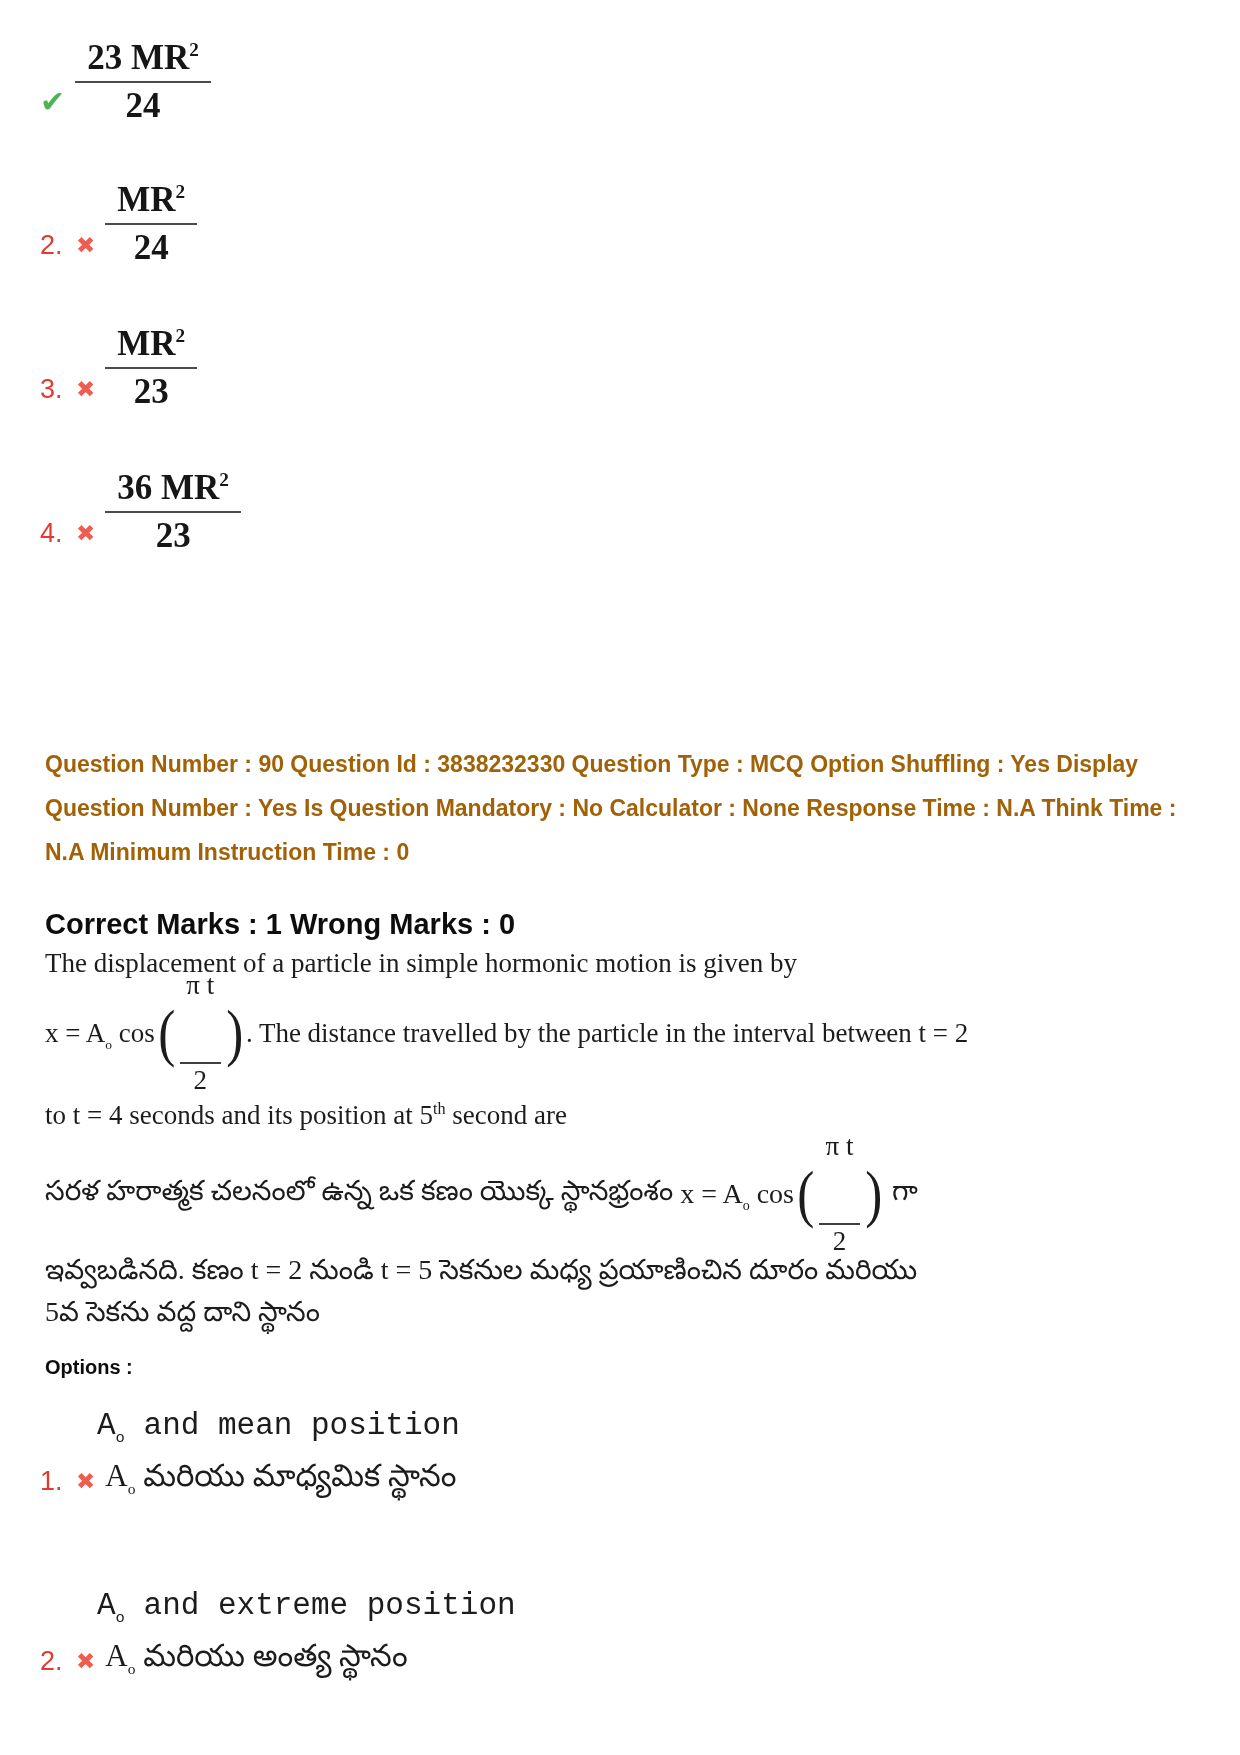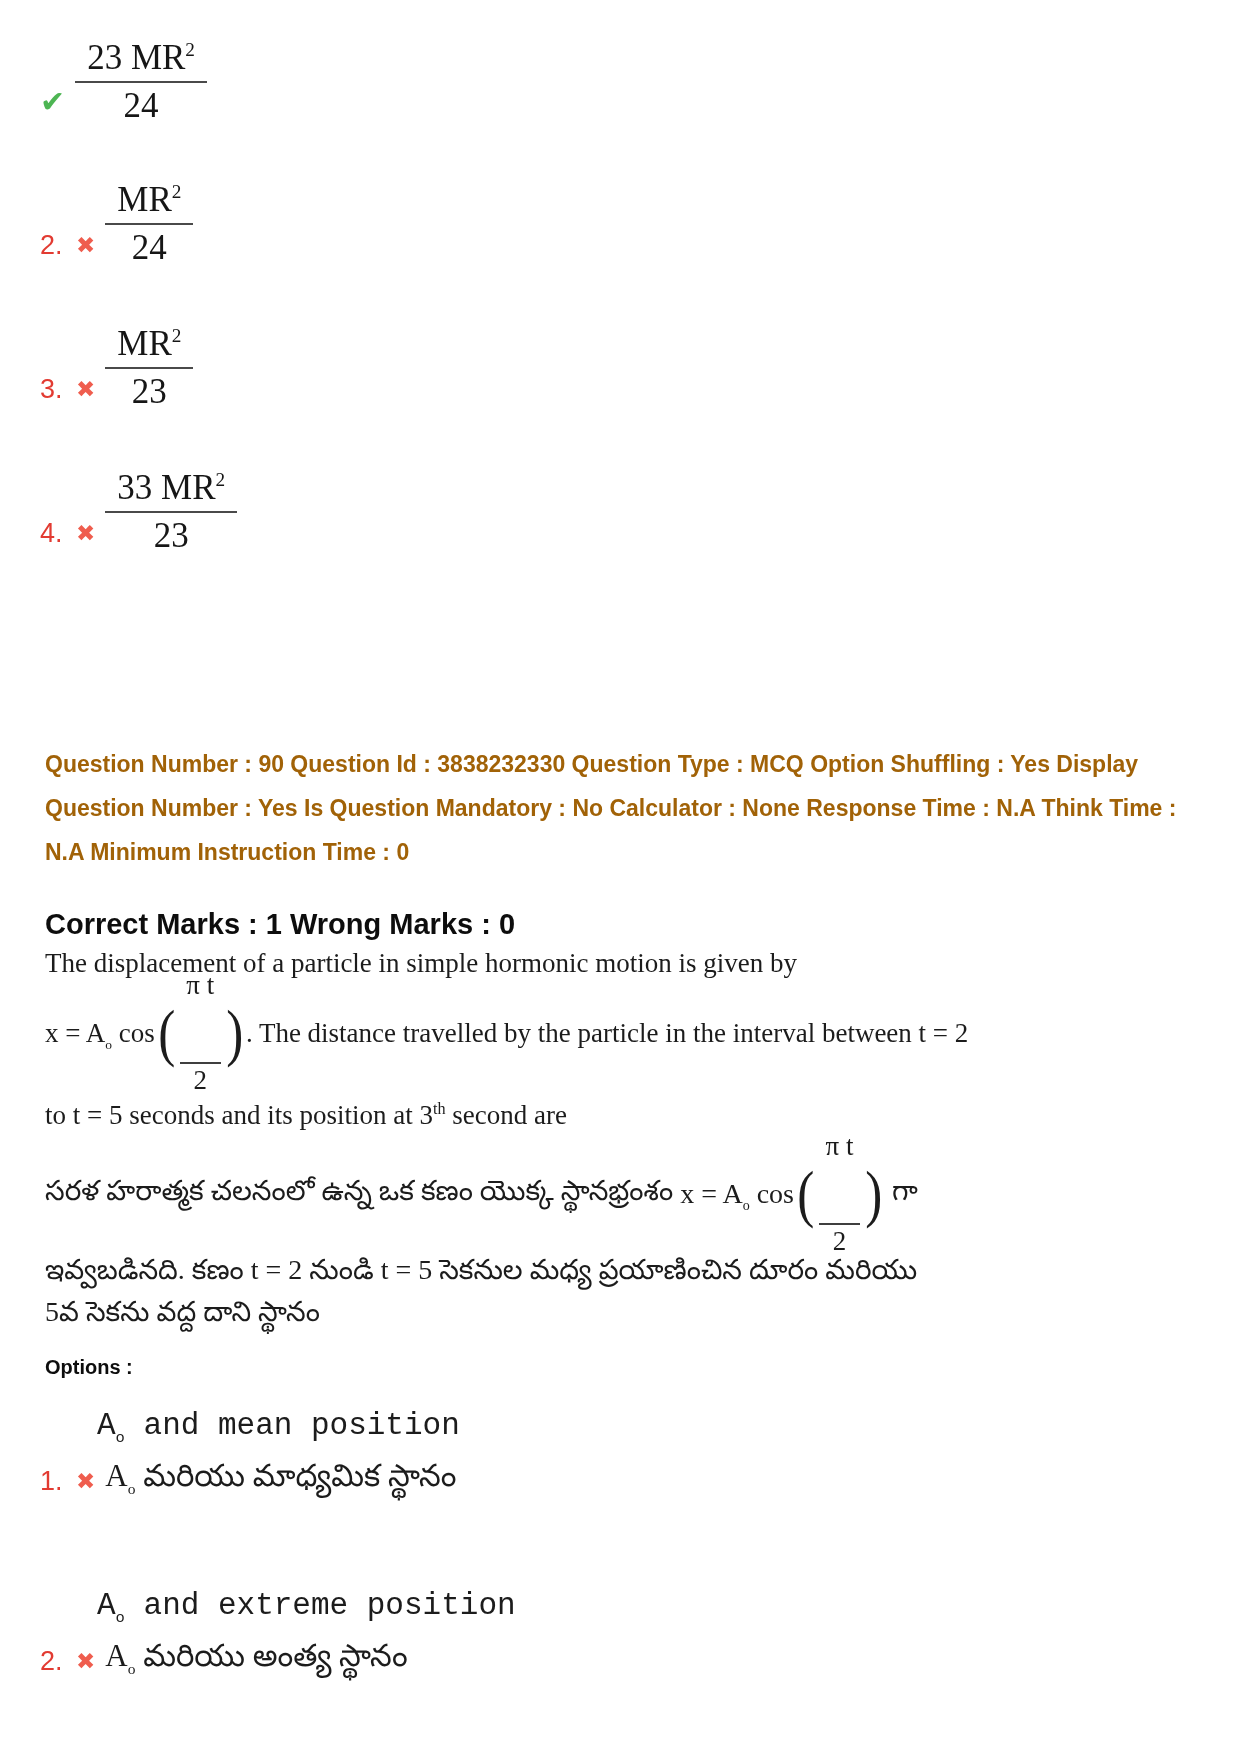--- a/index.html
+++ b/index.html
@@ -31,20 +31,21 @@
     margin:0 10px 12px 0;
     line-height:1;
   }
   .mark.check{ color:#4db553; font-size:30px; font-weight:bold; margin-bottom:10px;}
   .mark.cross{ color:#ef5d4e; font-size:23px; font-weight:bold;}
   .frac{
     display:inline-block;
     text-align:center;
     font-size:35px;
     line-height:1.15;
+    font-weight:bold;
   }
   .frac .num{ padding:0 12px 3px 12px; }
   .frac .den{ border-top:2px solid #4a4a4a; padding-top:3px; }
   .frac sup{ font-size:0.55em; vertical-align:super; line-height:0; }
   
   .meta{
     position:absolute;
     left:45px; top:742px;
     width:1158px;
     font-family:"Liberation Sans", sans-serif;
@@ -132,21 +133,21 @@
     <div class="frac">
       <div class="num"><span>MR</span><sup>2</sup></div>
       <div class="den">23</div>
     </div>
   </div>
 
   <div class="ans-row" style="top:468px">
     <span class="opt-num">4.</span>
     <span class="mark cross">✖</span>
     <div class="frac">
-      <div class="num"><span>33 MR</span><sup>2</sup></div>
+      <div class="num"><span>36 MR</span><sup>2</sup></div>
       <div class="den">23</div>
     </div>
   </div>
 
   <div class="meta">Question Number : 90 Question Id : 3838232330 Question Type : MCQ Option Shuffling : Yes Display Question Number : Yes Is Question Mandatory : No Calculator : None Response Time : N.A Think Time : N.A Minimum Instruction Time : 0</div>
   <div class="marks-line">Correct Marks : 1 Wrong Marks : 0</div>
 
   <div class="q-line" style="top:948px">The displacement of a particle in simple hormonic motion is given by</div>
 
   <div class="formula-row" style="top:990px; height:86px;">
@@ -154,21 +155,21 @@
     <span class="paren">(</span>
     <span class="ffrac">
       <span class="num" style="display:block">π t</span>
       <span class="den" style="display:block">2</span>
     </span>
     <span class="paren">)</span>
     <span>. The distance travelled by the particle in the interval between t = 2</span>
   </div>
 
   <div class="q-line" style="top:1100px">
-    <span>to t = 5 seconds and its position at 3</span><sup class="small">th</sup><span> second are</span>
+    <span>to t = 4 seconds and its position at 5</span><sup class="small">th</sup><span> second are</span>
   </div>
 
   <div class="formula-row telugu" style="top:1148px; height:92px;">
     <span>సరళ హరాత్మక చలనంలో ఉన్న ఒక కణం యొక్క స్థానభ్రంశం </span>
     <span><span>x = A</span><sub class="small">o</sub><span> cos</span></span>
     <span class="paren">(</span>
     <span class="ffrac">
       <span class="num" style="display:block">π t</span>
       <span class="den" style="display:block">2</span>
     </span>

